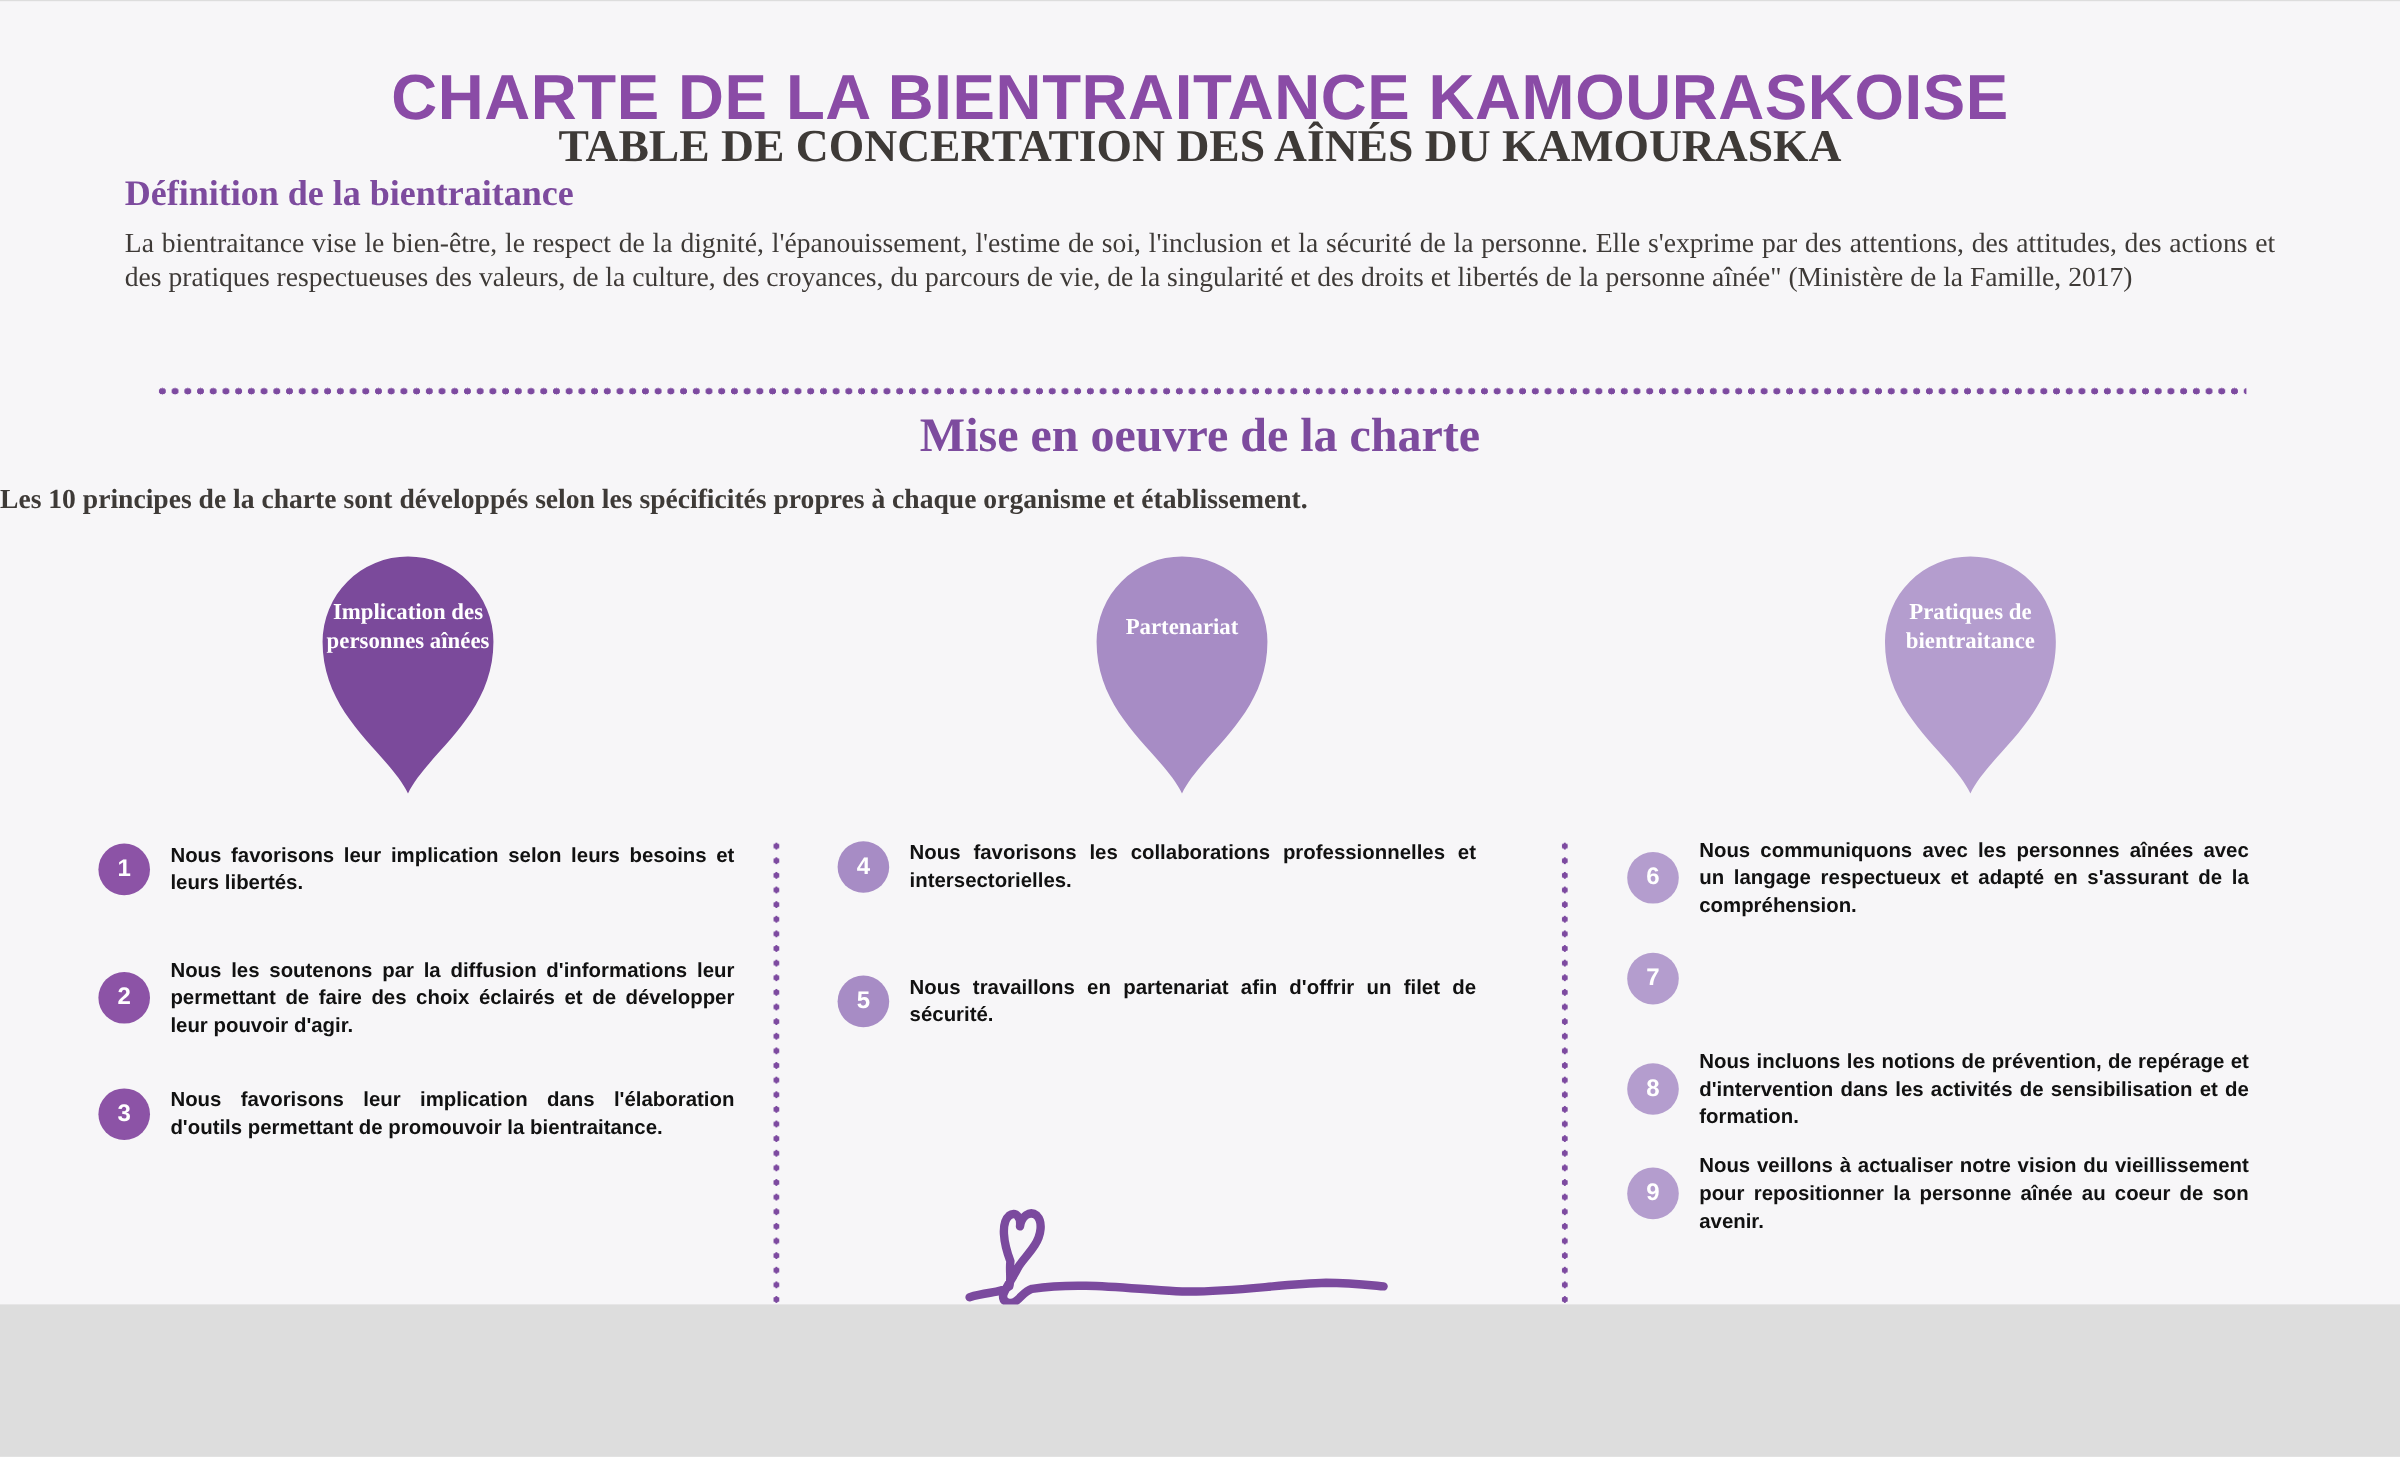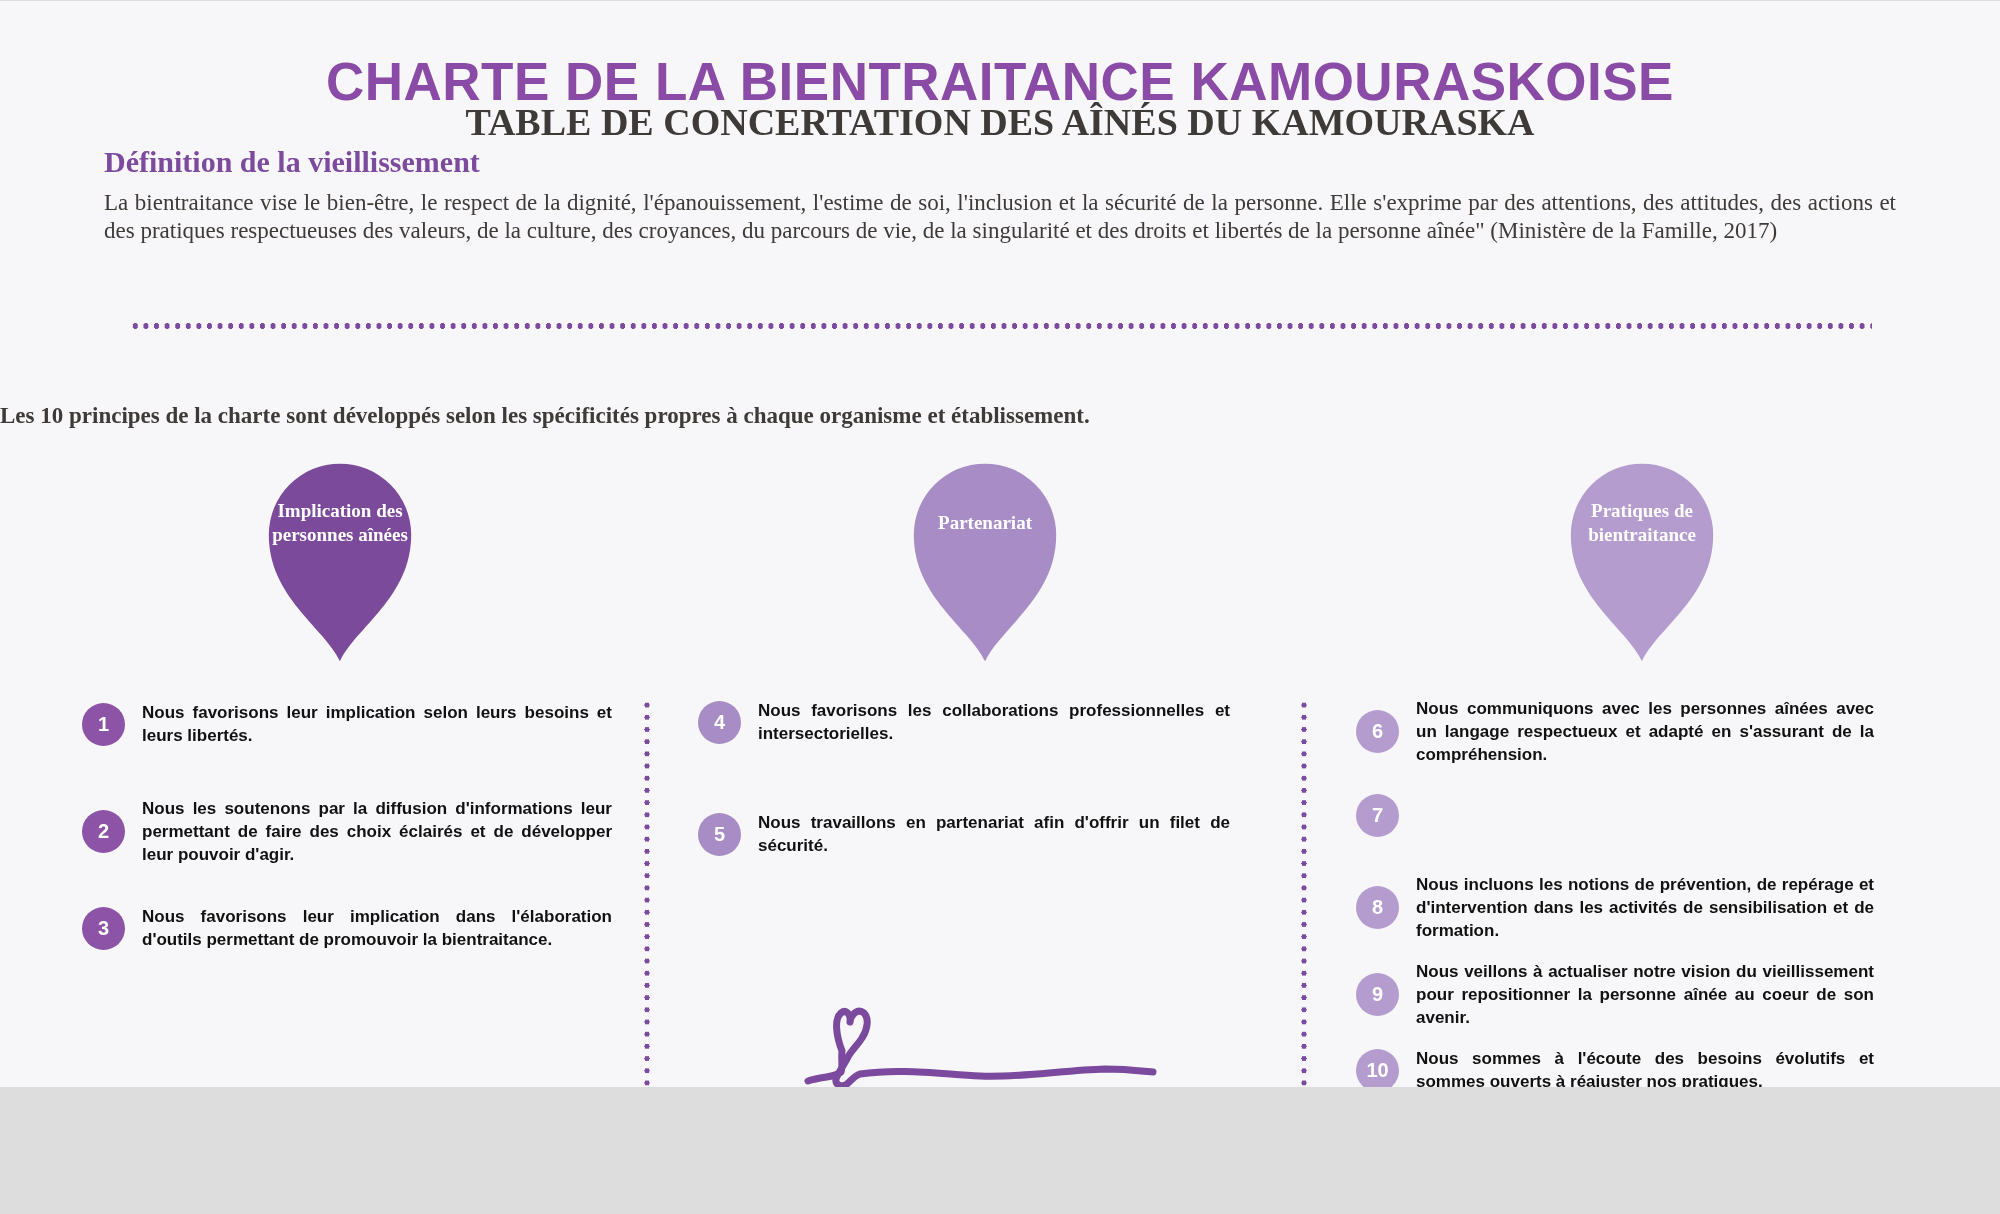--- a/index.html
+++ b/index.html
@@ -63,25 +63,26 @@
   .heart-sig path{fill:none;stroke:var(--heart);stroke-width:7;stroke-linecap:round;stroke-linejoin:round;}
 </style>
 </head>
 <body>
 
 <div class="canvas">
 
   <div class="page-title">CHARTE DE LA BIENTRAITANCE KAMOURASKOISE</div>
   <div class="page-subtitle">TABLE DE CONCERTATION DES AÎNÉS DU KAMOURASKA</div>
 
-  <div class="def-heading">Définition de la vieillissement</div>
+  <div class="def-heading">Définition de la bientraitance</div>
   <div class="def-body">La bientraitance vise le bien-être, le respect de la dignité, l'épanouissement, l'estime de soi, l'inclusion et la sécurité de la personne. Elle s'exprime par des attentions, des attitudes, des actions et des pratiques respectueuses des valeurs, de la culture, des croyances, du parcours de vie, de la singularité et des droits et libertés de la personne aînée" (Ministère de la Famille, 2017)</div>
 
   <div class="h-dots"></div>
 
+  <div class="sec-heading">Mise en oeuvre de la charte</div>
   <div class="sec-subheading">Les 10 principes de la charte sont développés selon les spécificités propres à chaque organisme et établissement.</div>
 
   <div class="pin pin-1" style="left:251px">
     <svg viewBox="0 0 100 120">
       <path d="M50,118 C41,99 10,82 10,47 A40,40 0 1 1 90,47 C90,82 59,99 50,118 Z"></path>
     </svg>
     <div class="pin-label">Implication des personnes aînées</div>
   </div>
   <div class="pin pin-2" style="left:896px">
     <svg viewBox="0 0 100 120">
@@ -129,22 +130,18 @@
     <div class="badge badge-c">7</div>
   </div>
   <div class="principle p-col3" style="top:872px">
     <div class="badge badge-c">8</div>
     <div class="principle-text">Nous incluons les notions de prévention, de repérage et d'intervention dans les activités de sensibilisation et de formation.</div>
   </div>
   <div class="principle p-col3" style="top:959px">
     <div class="badge badge-c">9</div>
     <div class="principle-text">Nous veillons à actualiser notre vision du vieillissement pour repositionner la personne aînée au coeur de son avenir.</div>
   </div>
-  <div class="principle p-col3" style="top:1046px">
-    <div class="badge badge-c">10</div>
-    <div class="principle-text">Nous sommes à l'écoute des besoins évolutifs et sommes ouverts à réajuster nos pratiques.</div>
-  </div>
 
   <svg class="heart-sig" viewBox="0 0 400 140">
     <path d="M28,100 C44,95 54,97 61,91 C63,86 61,78 62,70 C56,54 54,38 61,32 C66,28 71,33 70,41 C71,33 78,27 84,32 C89,37 88,48 82,57 C77,65 71,70 68,76 C64,84 58,92 56,98 C55,104 62,107 67,103 C72,99 74,95 80,93 C120,87 160,93 200,95 C240,97 285,89 325,88 C345,88 362,90 373,91"></path>
   </svg>
 
 </div>
 
 </body></html>

